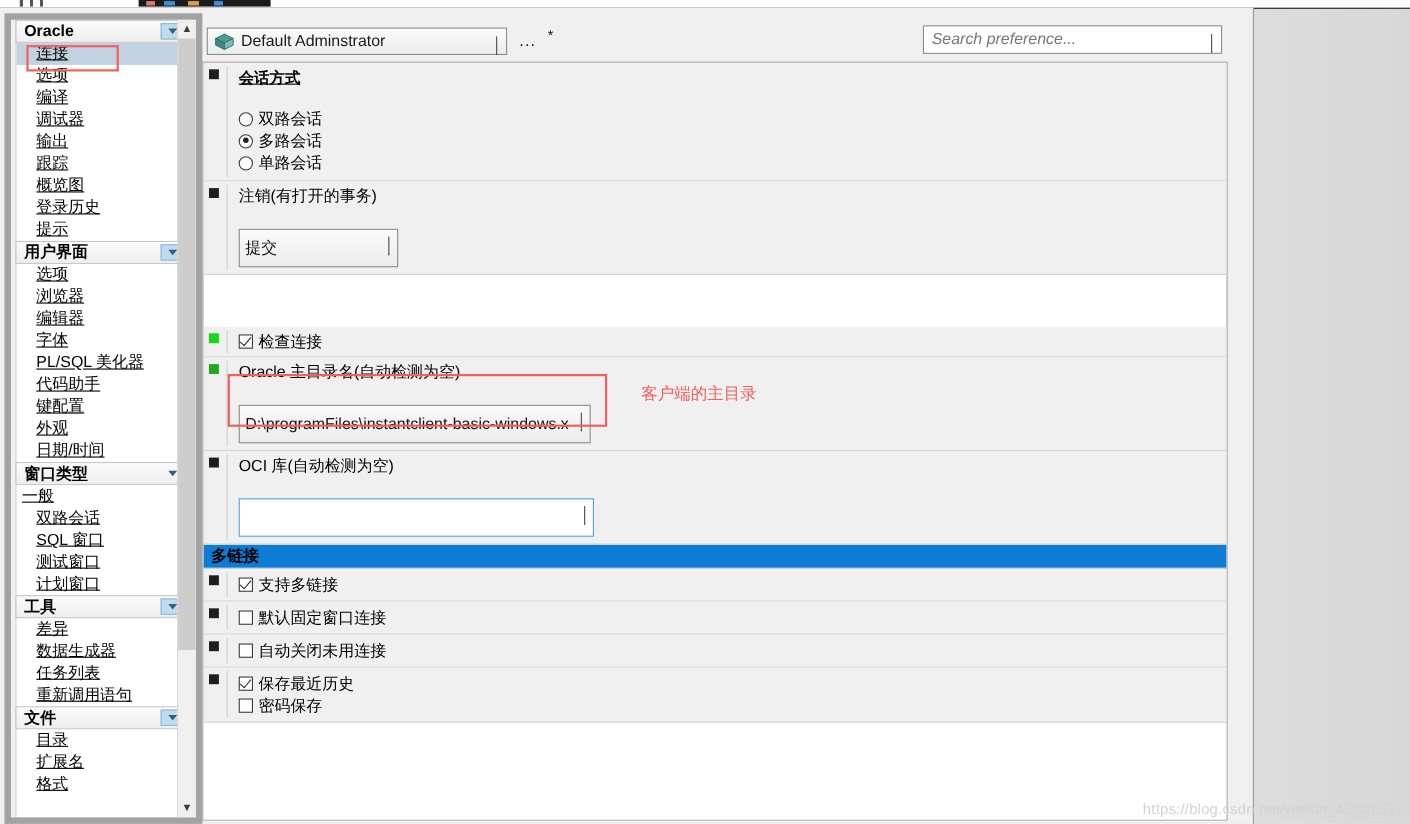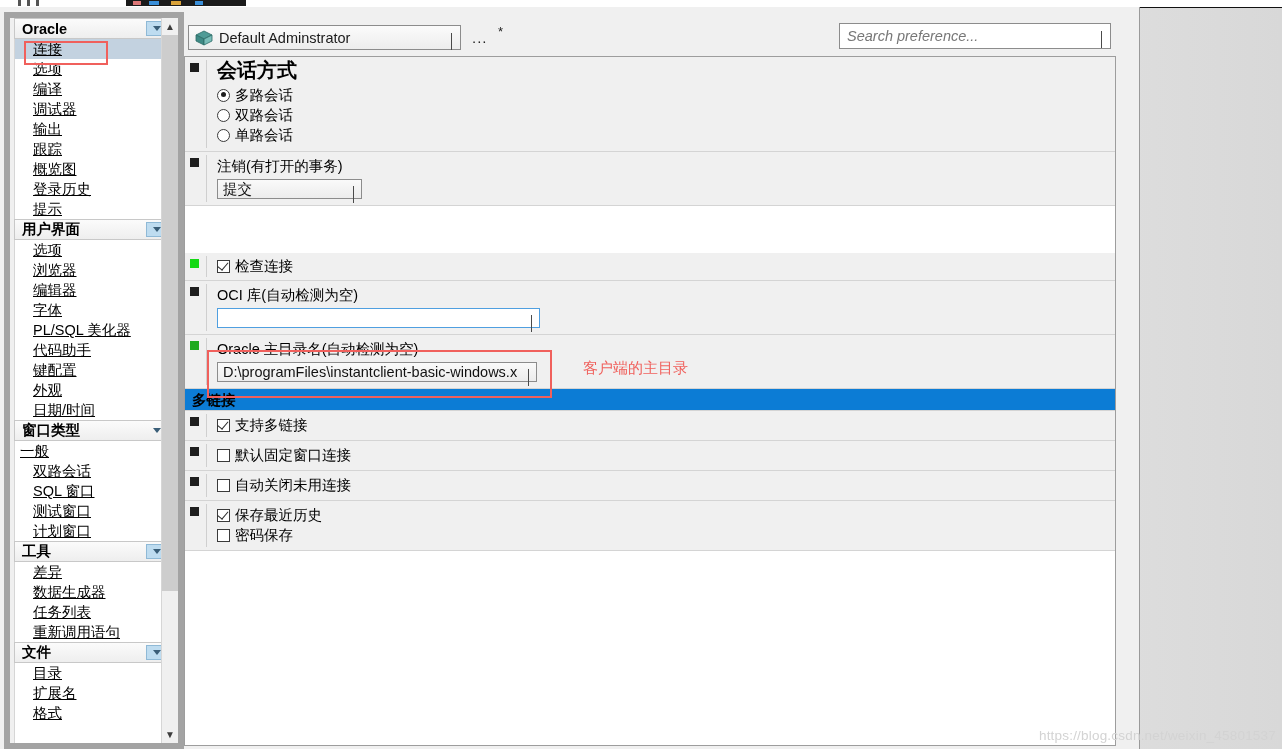--- a/index.html
+++ b/index.html
@@ -294,23 +294,24 @@
   .row .vrule {
     position: absolute;
     left: 21px; top: 3px; bottom: 3px;
     width: 1px;
     background: #cfcfcf;
   }
   .row .inner { padding: 4px 0 6px 8px; }
 
   .sechead {
     font-weight: bold;
-    font-size: 20px;
+    font-size: 14px;
     line-height: 19px;
-    margin-bottom: 5px;
+    margin-bottom: 18px;
+    text-decoration: underline;
   }
   .lbl {
     font-size: 14.5px;
     line-height: 20px;
     white-space: nowrap;
   }
 
   .radioline, .checkline {
     display: flex;
     align-items: center;
@@ -349,26 +350,26 @@
     position: absolute;
     left: 2px; top: -1px;
     width: 5px; height: 9px;
     border-right: 1.6px solid #2a2a2a;
     border-bottom: 1.6px solid #2a2a2a;
     transform: rotate(40deg);
   }
 
   .combo {
     position: relative;
-    height: 20px;
+    height: 35px;
     background: linear-gradient(to bottom,#fafafa,#ececec);
     border: 1px solid #8c8c8c;
     box-sizing: border-box;
     display: flex; align-items: center;
-    margin-top: 3px;
+    margin-top: 19px;
   }
   .combo.white {
     background: #ffffff;
     border: 1px solid #4f9fe0;
   }
   .combo .ctext {
     font-size: 14.5px;
     color: #111;
     padding-left: 5px;
     white-space: nowrap;
@@ -528,26 +529,26 @@
       </div>
 
       <div class="optpanel">
 
         <div class="row">
           <span class="marker"></span>
           <span class="vrule"></span>
           <div class="inner">
             <div class="sechead">会话方式</div>
             <div class="radioline">
+              <span class="radio"></span>
+              <span>双路会话</span>
+            </div>
+            <div class="radioline">
               <span class="radio on"></span>
               <span>多路会话</span>
-            </div>
-            <div class="radioline">
-              <span class="radio"></span>
-              <span>双路会话</span>
             </div>
             <div class="radioline">
               <span class="radio"></span>
               <span>单路会话</span>
             </div>
           </div>
         </div>
 
         <div class="row">
           <span class="marker"></span>
@@ -566,45 +567,45 @@
           <span class="vrule"></span>
           <div class="inner" style="padding-top:3px;padding-bottom:4px;margin-top:47px;">
             <div class="checkline">
               <span class="cbx on"></span>
               <span>检查连接</span>
             </div>
           </div>
         </div>
 
         <div class="row">
+          <span class="marker green2"></span>
+          <span class="vrule"></span>
+          <div class="inner">
+            <div class="lbl">Oracle 主目录名(自动检测为空)</div>
+            <div class="combo" style="width:320px;">
+              <span class="ctext">D:\programFiles\instantclient-basic-windows.x</span>
+              <span class="ccaret"><span class="chev" style="width:8px;height:8px;"></span></span>
+            </div>
+          </div>
+          <div class="annot-box" style="left:22px; top:15px; width:345px; height:48px;"></div>
+          <div class="annot-text" style="left:398px; top:24px;">客户端的主目录</div>
+        </div>
+
+        <div class="row">
           <span class="marker"></span>
           <span class="vrule"></span>
           <div class="inner">
             <div class="lbl">OCI 库(自动检测为空)</div>
             <div class="combo white" style="width:323px;">
               <span class="ctext"></span>
               <span class="ccaret"><span class="chev" style="width:8px;height:8px;"></span></span>
             </div>
           </div>
         </div>
 
-        <div class="row">
-          <span class="marker green2"></span>
-          <span class="vrule"></span>
-          <div class="inner">
-            <div class="lbl">Oracle 主目录名(自动检测为空)</div>
-            <div class="combo" style="width:320px;">
-              <span class="ctext">D:\programFiles\instantclient-basic-windows.x</span>
-              <span class="ccaret"><span class="chev" style="width:8px;height:8px;"></span></span>
-            </div>
-          </div>
-          <div class="annot-box" style="left:22px; top:15px; width:345px; height:48px;"></div>
-          <div class="annot-text" style="left:398px; top:24px;">客户端的主目录</div>
-        </div>
-
         <div class="bluebar">多链接</div>
 
         <div class="row">
           <span class="marker"></span>
           <span class="vrule"></span>
           <div class="inner" style="padding-top:4px;padding-bottom:5px;">
             <div class="checkline">
               <span class="cbx on"></span>
               <span>支持多链接</span>
             </div>

